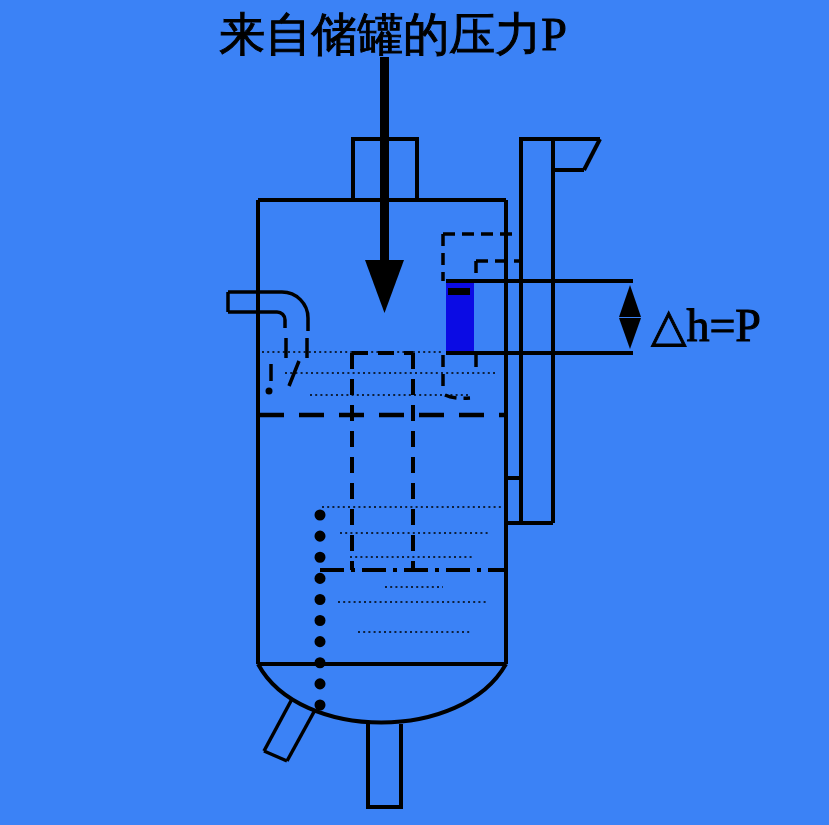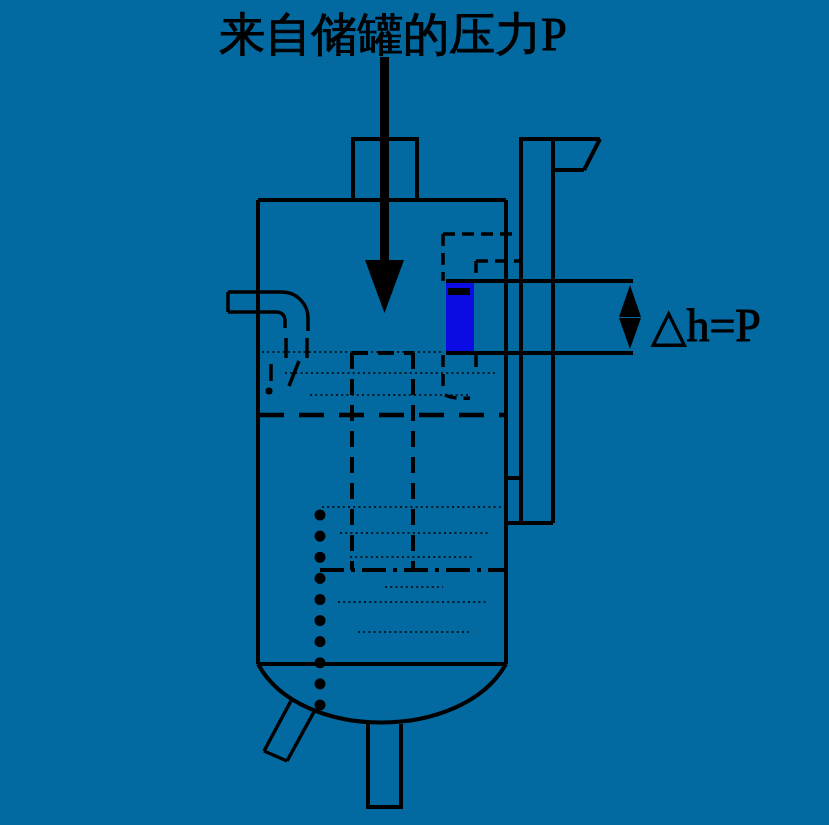--- a/index.html
+++ b/index.html
@@ -1,20 +1,20 @@
 <!DOCTYPE html>
 <html><head>
 <meta charset="utf-8">
 <style>
   html, body { margin: 0; padding: 0; background: #ffffff; }
   .stage {
     position: relative;
     width: 829px;
     height: 825px;
-    background: #0369a1;
+    background: #3b82f6;
     overflow: hidden;
     font-family: "Liberation Serif", "DejaVu Serif", serif;
   }
   svg { display: block; }
   text { fill: #000000; }
   .diagram-title { font-size: 46px; }
   .dim-label { font-size: 46px; }
 </style>
 </head>
 <body>

